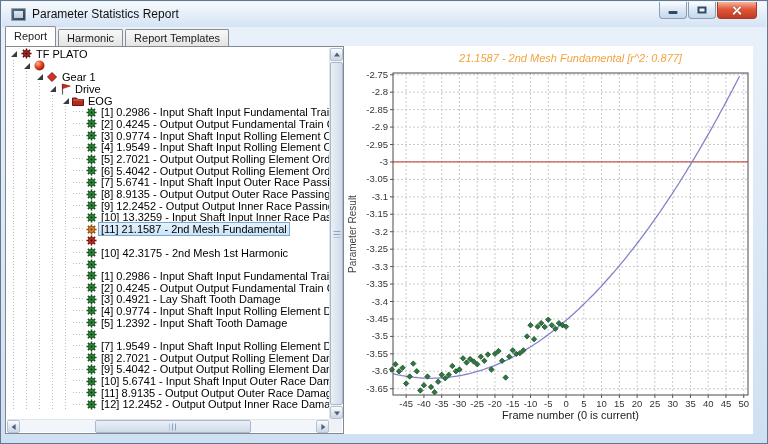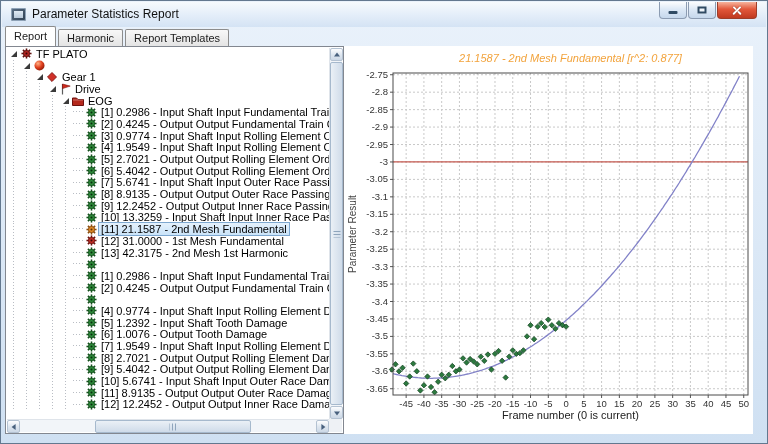--- a/index.html
+++ b/index.html
@@ -431,42 +431,41 @@
     <g stroke="#6e120e" stroke-width="1.7">
       <line x1="6" y1="0.5" x2="6" y2="11.5"></line>
                 <line x1="0.5" y1="6" x2="11.5" y2="6"></line>
       <line x1="2.1" y1="2.1" x2="9.9" y2="9.9"></line>
                 <line x1="9.9" y1="2.1" x2="2.1" y2="9.9"></line>
     </g>
     <circle cx="6" cy="6" r="3.4" fill="#c03028" stroke="#6e120e" stroke-width="1"></circle>
     <circle cx="6" cy="6" r="1.1" fill="#400a07"></circle>
             </svg>
           </span>
-          <span class="tree-label">[12] 31.0000 - 1st Mesh Fundamental</span>
-        </div>
-        <div class="tree-row">
-          <span class="guide"></span>
-          <span class="guide"></span>
-          <span class="guide"></span>
-          <span class="guide"></span>
-          <span class="guide"></span>
-          <span class="connector"></span>
-          <span class="ticon">
-            <svg width="11" height="11" viewBox="0 0 12 12">
-    <g stroke="#14501c" stroke-width="1.7">
-      <line x1="6" y1="0.5" x2="6" y2="11.5"></line>
-                <line x1="0.5" y1="6" x2="11.5" y2="6"></line>
-      <line x1="2.1" y1="2.1" x2="9.9" y2="9.9"></line>
-                <line x1="9.9" y1="2.1" x2="2.1" y2="9.9"></line>
-    </g>
-    <circle cx="6" cy="6" r="3.4" fill="#2e8b3a" stroke="#14501c" stroke-width="1"></circle>
-    <circle cx="6" cy="6" r="1.1" fill="#0b2e10"></circle>
-            </svg>
-          </span>
-          <span class="tree-label">[13] 42.3175 - 2nd Mesh 1st Harmonic</span>
+        </div>
+        <div class="tree-row">
+          <span class="guide"></span>
+          <span class="guide"></span>
+          <span class="guide"></span>
+          <span class="guide"></span>
+          <span class="guide"></span>
+          <span class="connector"></span>
+          <span class="ticon">
+            <svg width="11" height="11" viewBox="0 0 12 12">
+    <g stroke="#14501c" stroke-width="1.7">
+      <line x1="6" y1="0.5" x2="6" y2="11.5"></line>
+                <line x1="0.5" y1="6" x2="11.5" y2="6"></line>
+      <line x1="2.1" y1="2.1" x2="9.9" y2="9.9"></line>
+                <line x1="9.9" y1="2.1" x2="2.1" y2="9.9"></line>
+    </g>
+    <circle cx="6" cy="6" r="3.4" fill="#2e8b3a" stroke="#14501c" stroke-width="1"></circle>
+    <circle cx="6" cy="6" r="1.1" fill="#0b2e10"></circle>
+            </svg>
+          </span>
+          <span class="tree-label">[10] 42.3175 - 2nd Mesh 1st Harmonic</span>
         </div>
         <div class="tree-row">
           <span class="guide"></span>
           <span class="guide"></span>
           <span class="guide"></span>
           <span class="guide"></span>
           <span class="guide"></span>
           <span class="connector"></span>
           <span class="ticon">
             <svg width="11" height="11" viewBox="0 0 12 12">
@@ -535,20 +534,21 @@
     <g stroke="#14501c" stroke-width="1.7">
       <line x1="6" y1="0.5" x2="6" y2="11.5"></line>
                 <line x1="0.5" y1="6" x2="11.5" y2="6"></line>
       <line x1="2.1" y1="2.1" x2="9.9" y2="9.9"></line>
                 <line x1="9.9" y1="2.1" x2="2.1" y2="9.9"></line>
     </g>
     <circle cx="6" cy="6" r="3.4" fill="#2e8b3a" stroke="#14501c" stroke-width="1"></circle>
     <circle cx="6" cy="6" r="1.1" fill="#0b2e10"></circle>
             </svg>
           </span>
+          <span class="tree-label">[3] 0.4921 - Lay Shaft Tooth Damage</span>
         </div>
         <div class="tree-row">
           <span class="guide"></span>
           <span class="guide"></span>
           <span class="guide"></span>
           <span class="guide"></span>
           <span class="guide"></span>
           <span class="connector"></span>
           <span class="ticon">
             <svg width="11" height="11" viewBox="0 0 12 12">
@@ -597,21 +597,20 @@
     <g stroke="#14501c" stroke-width="1.7">
       <line x1="6" y1="0.5" x2="6" y2="11.5"></line>
                 <line x1="0.5" y1="6" x2="11.5" y2="6"></line>
       <line x1="2.1" y1="2.1" x2="9.9" y2="9.9"></line>
                 <line x1="9.9" y1="2.1" x2="2.1" y2="9.9"></line>
     </g>
     <circle cx="6" cy="6" r="3.4" fill="#2e8b3a" stroke="#14501c" stroke-width="1"></circle>
     <circle cx="6" cy="6" r="1.1" fill="#0b2e10"></circle>
             </svg>
           </span>
-          <span class="tree-label">[6] 1.0076 - Output Tooth Damage</span>
         </div>
         <div class="tree-row">
           <span class="guide"></span>
           <span class="guide"></span>
           <span class="guide"></span>
           <span class="guide"></span>
           <span class="guide"></span>
           <span class="connector"></span>
           <span class="ticon">
             <svg width="11" height="11" viewBox="0 0 12 12">

